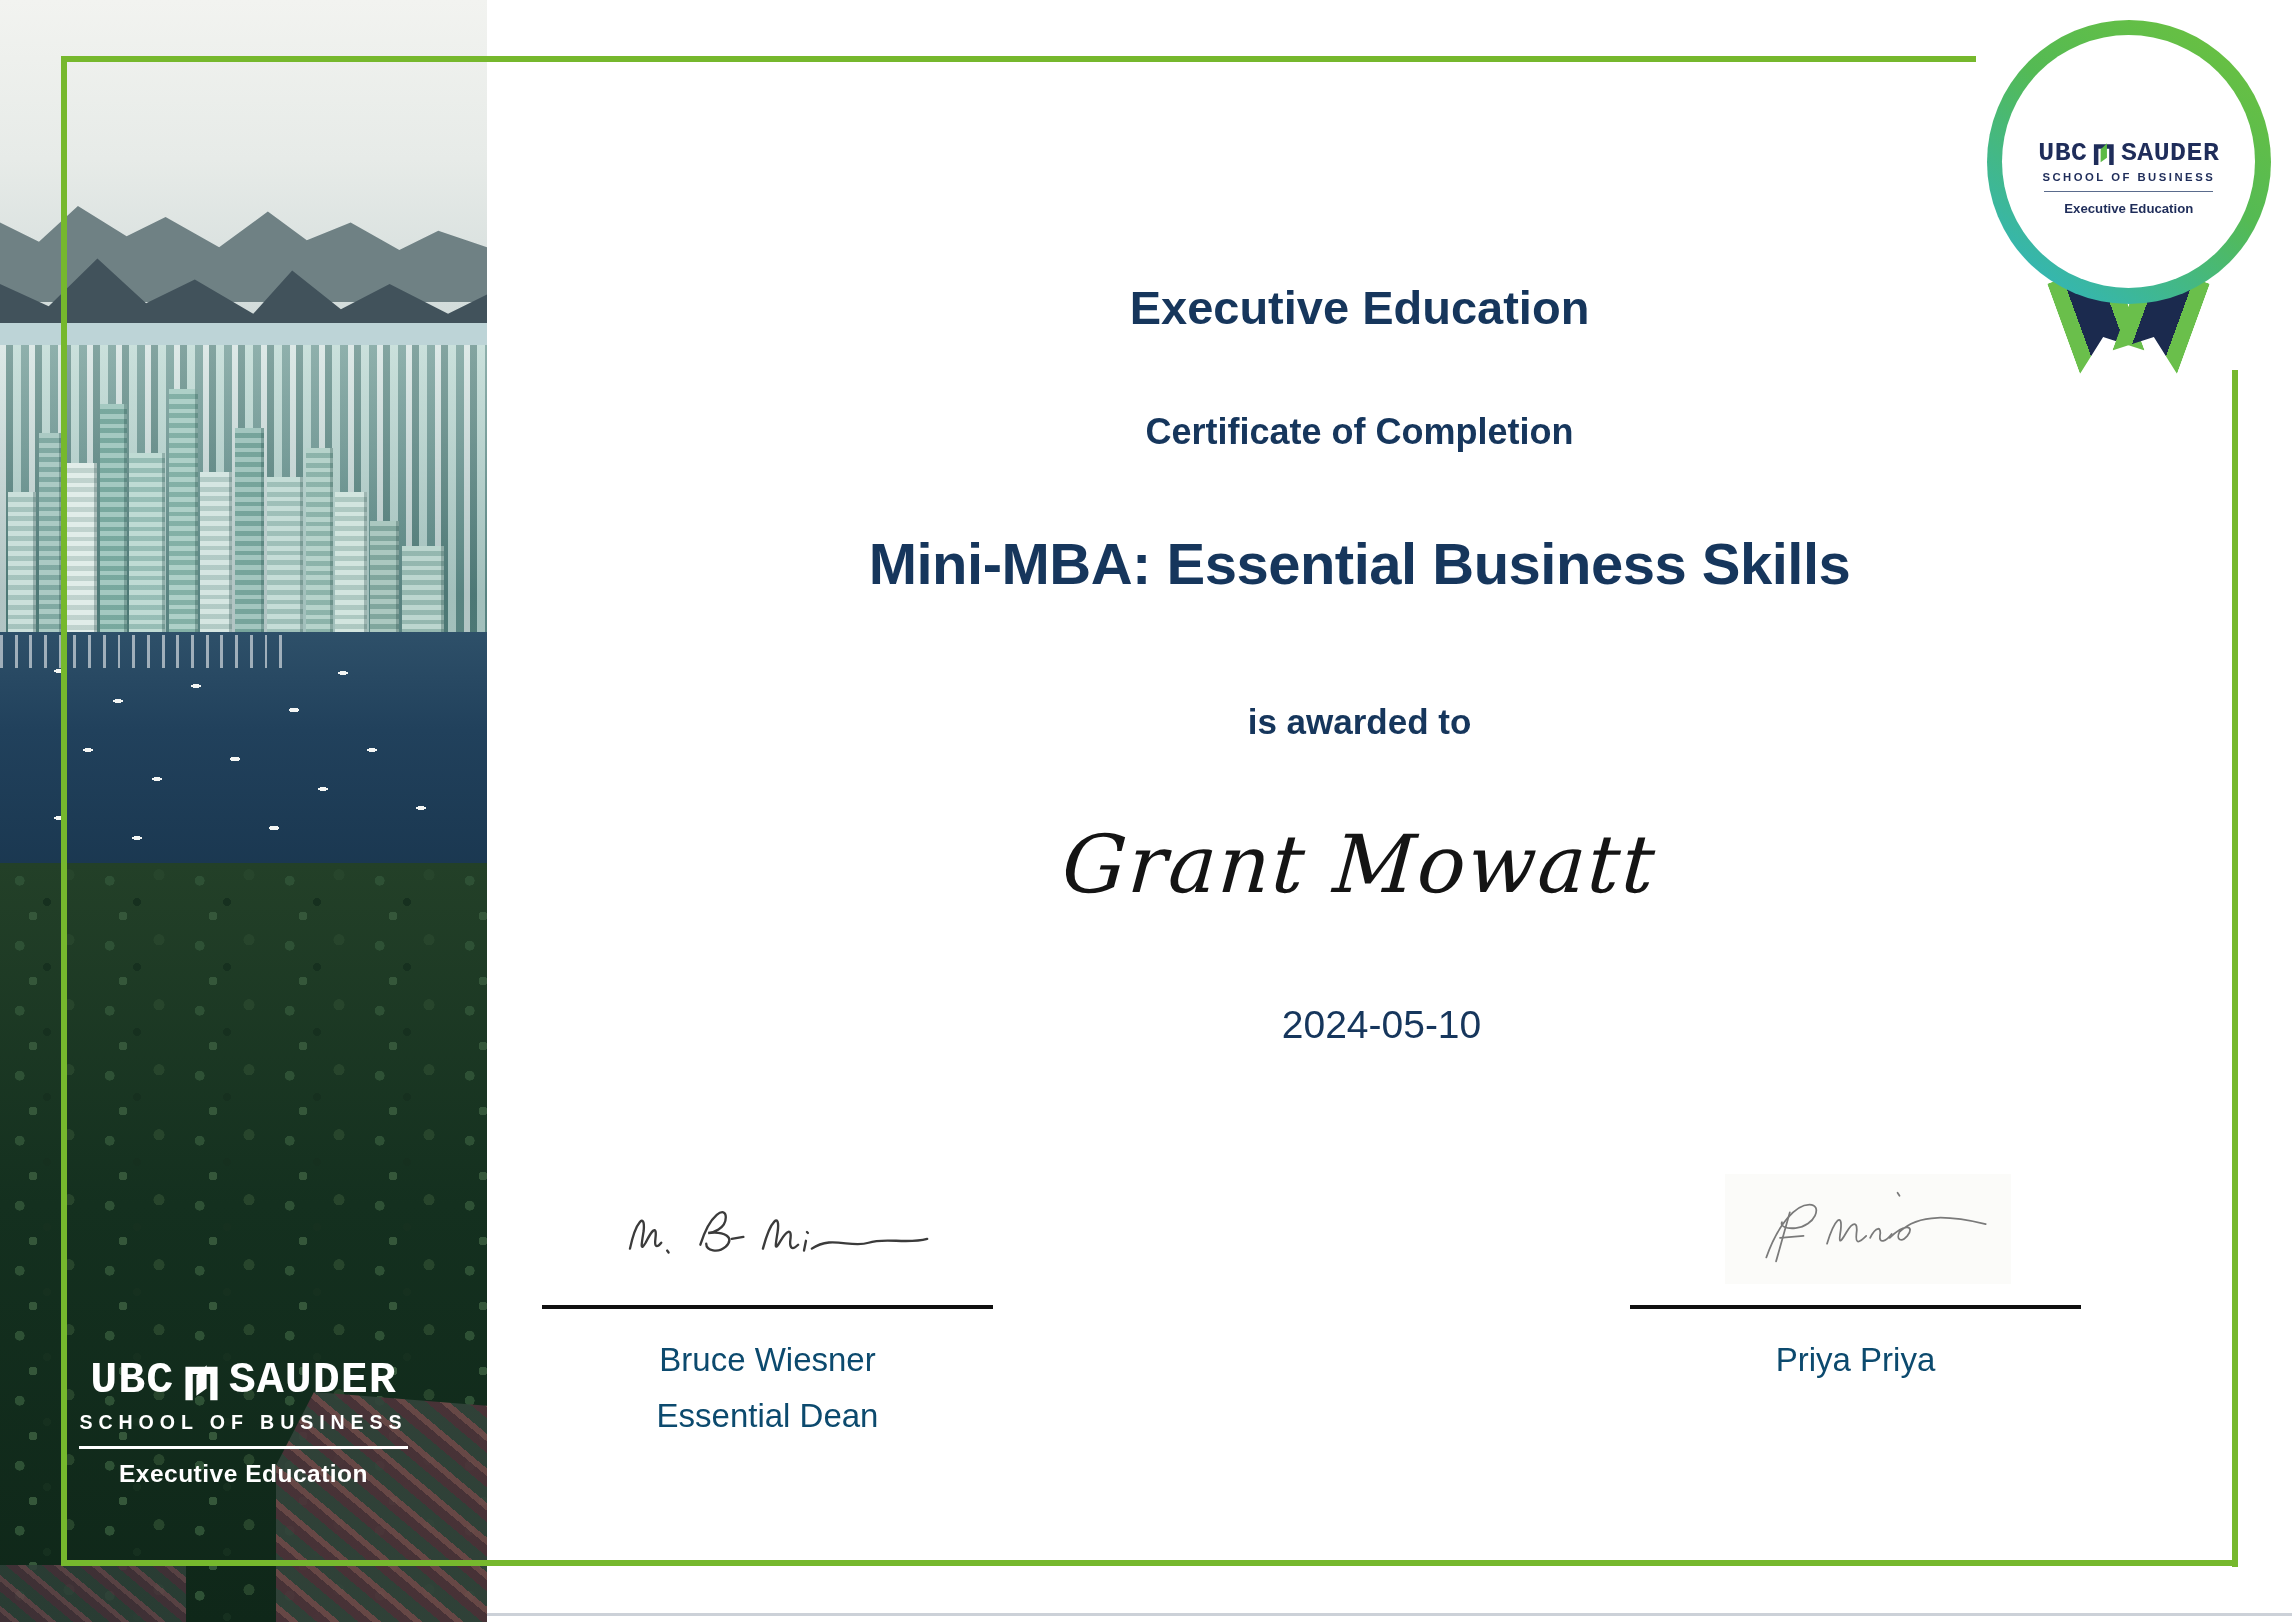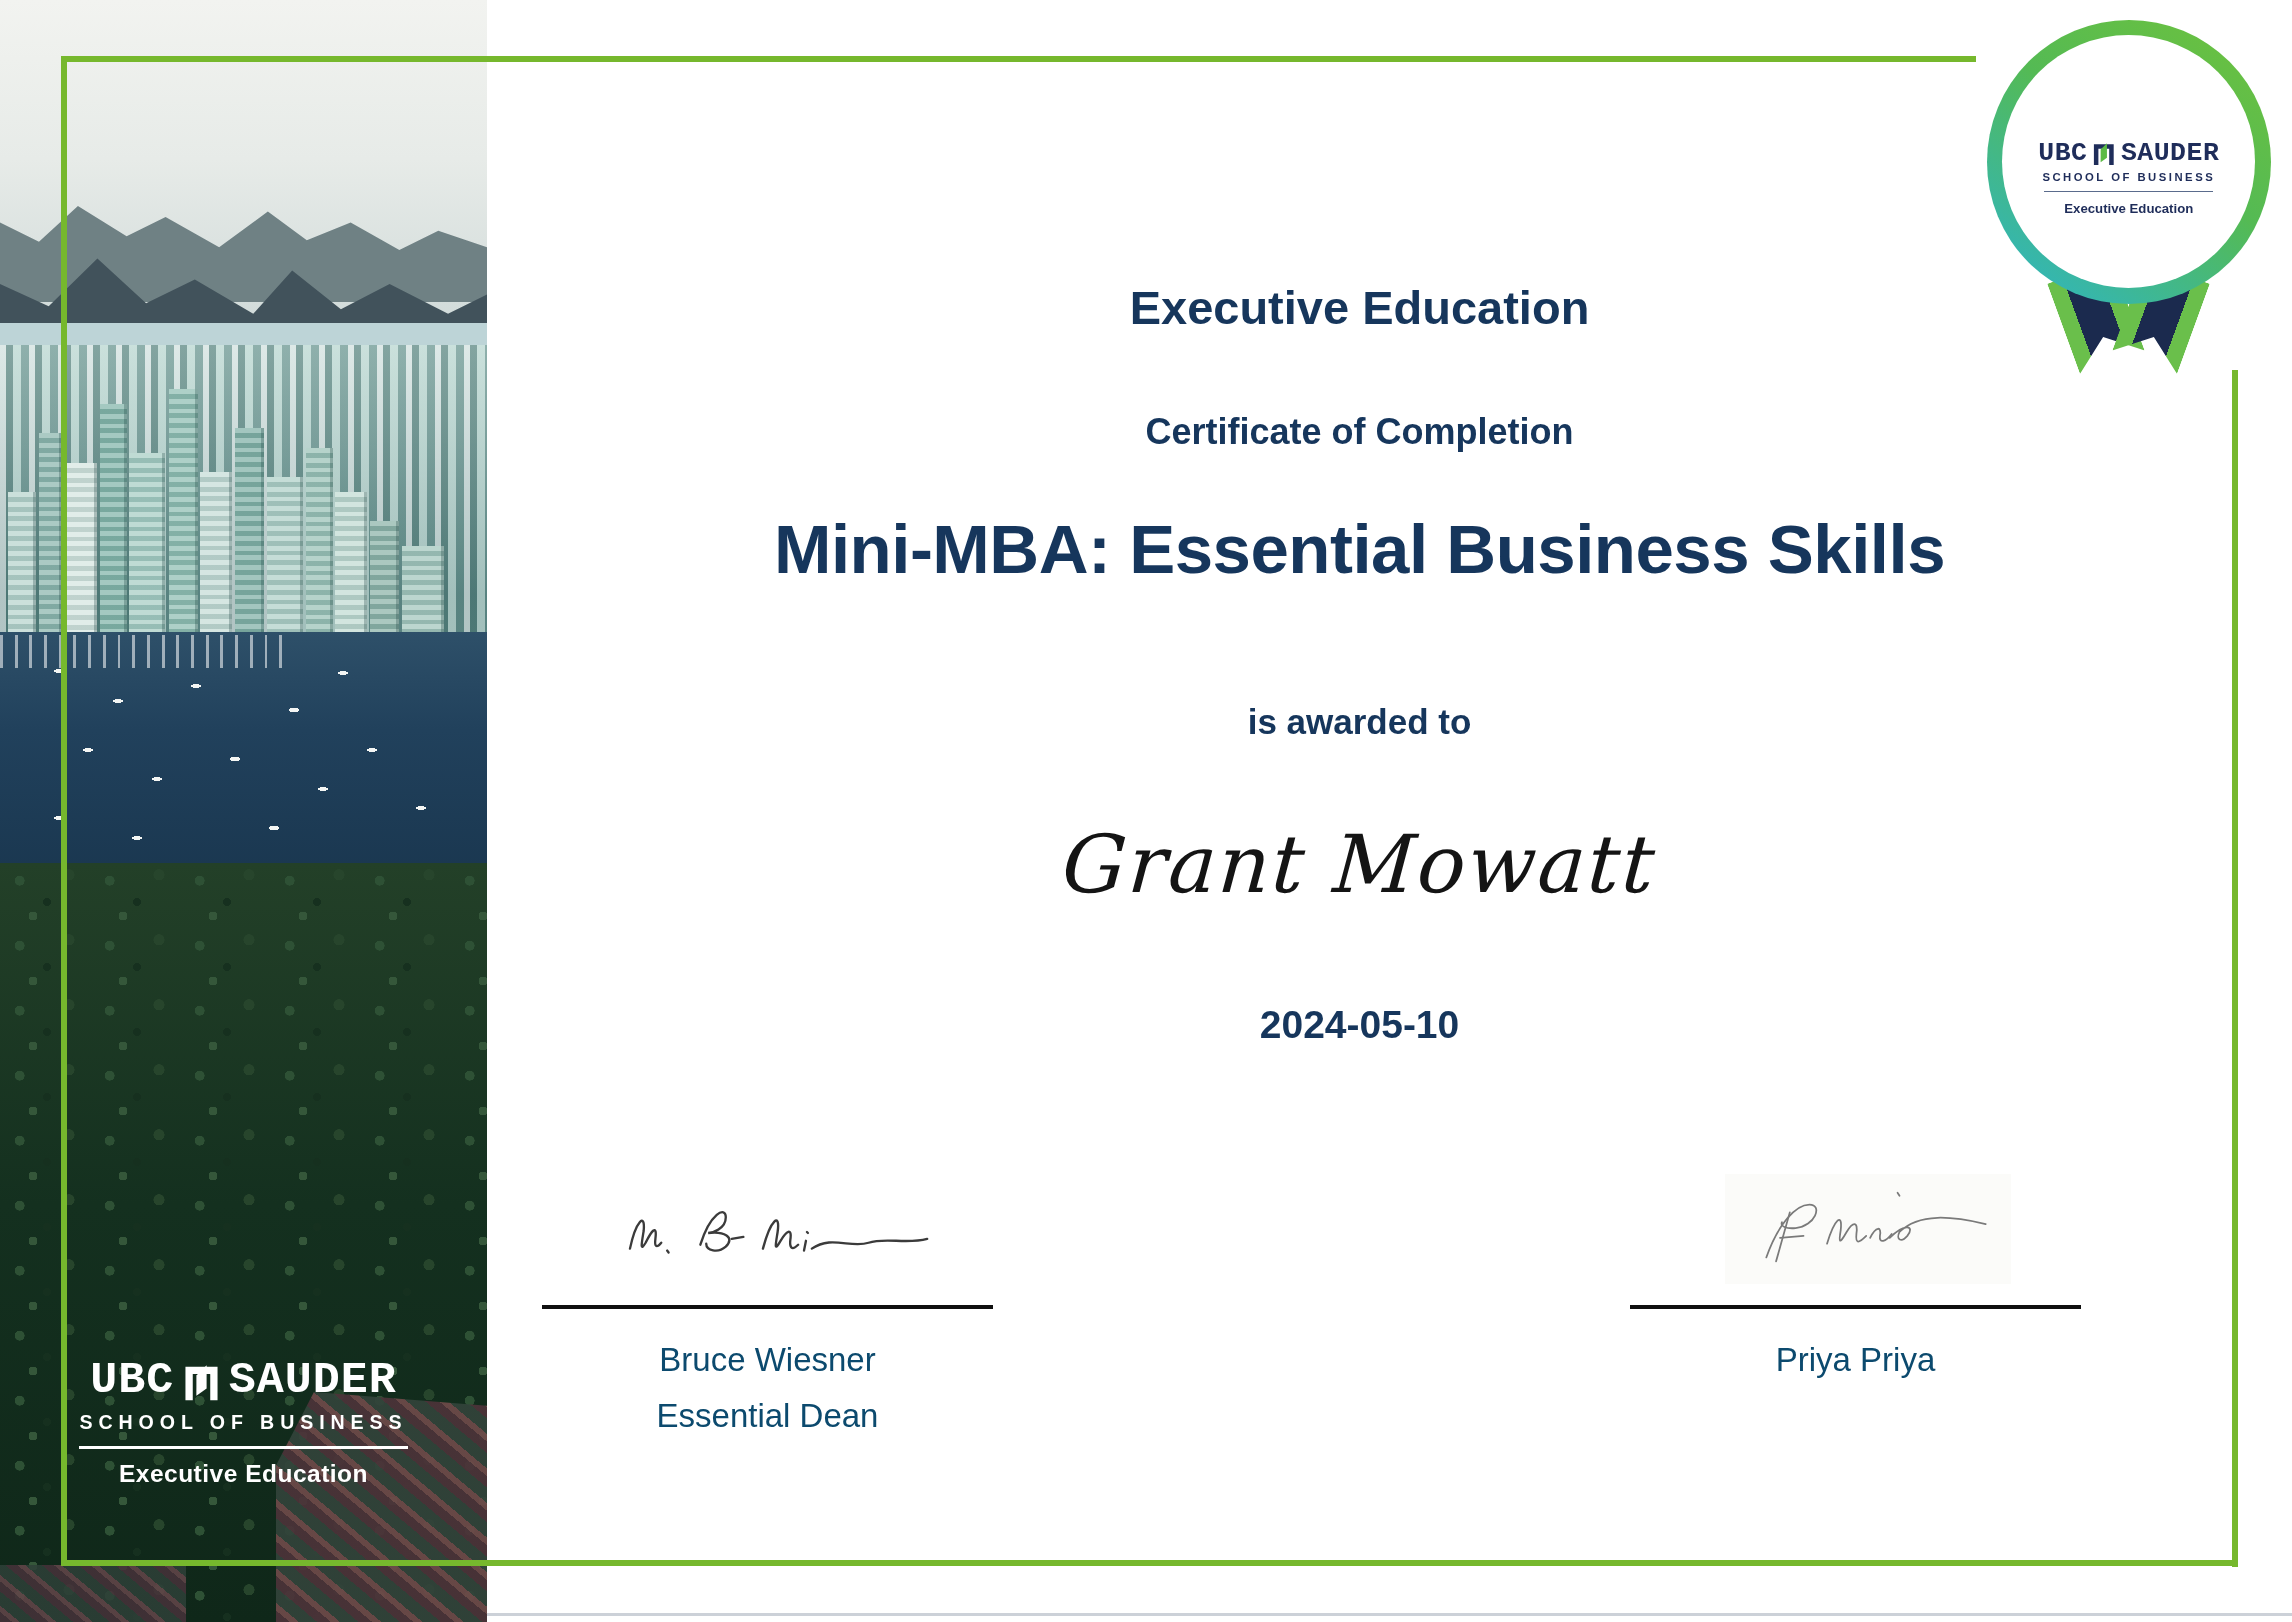--- a/index.html
+++ b/index.html
@@ -81,24 +81,24 @@
   .seal-logo{position:absolute;left:0;top:120px;width:100%;text-align:center;color:#1f2d5a;}
   .seal-logo .logo-row{font-size:26.5px;gap:5.9px;letter-spacing:0.5px;}
   .seal-logo .school{font-size:11.3px;font-weight:700;letter-spacing:2.5px;margin-top:4.9px;}
   .seal-logo .rule{height:1.5px;background:#5a6b8c;width:169px;margin:7.8px auto 8.8px;}
   .seal-logo .division{font-size:13.2px;font-weight:600;}
 
   
   .cline{position:absolute;left:487px;width:1745px;text-align:center;color:#16365c;line-height:1.1;}
   .program{top:282px;font-size:47px;font-weight:700;}
   .cert-type{top:412px;font-size:36px;font-weight:700;}
-  .course-title{top:512px;font-size:69px;font-weight:700;letter-spacing:-0.5px;}
+  .course-title{top:532px;font-size:58px;font-weight:700;letter-spacing:-0.5px;}
   .awarded{top:703px;font-size:35px;font-weight:700;}
   .recipient{top:821px;font-size:80px;color:#141414;font-family:"DejaVu Serif",serif;font-style:italic;letter-spacing:2px;transform:skewX(-4deg);}
-  .adate{top:1004px;font-size:39px;font-weight:700;}
+  .adate{top:1004px;font-size:39px;font-weight:400;padding-left:22px;}
 
   
   .sig-img{position:absolute;z-index:2;}
   .sig-left{left:616px;top:1188px;}
   .sig-right-bg{position:absolute;left:1725px;top:1174px;width:286px;height:110px;background:#fbfbf9;}
   .sig-right{left:1733px;top:1181px;}
   .sig-line{position:absolute;top:1305px;width:451px;height:3.9px;background:#101010;}
   .sig-line-l{left:542px;}
   .sig-line-r{left:1630px;}
   .sig-text{position:absolute;width:451px;text-align:center;color:#0c4a6e;font-size:33px;line-height:1;}

